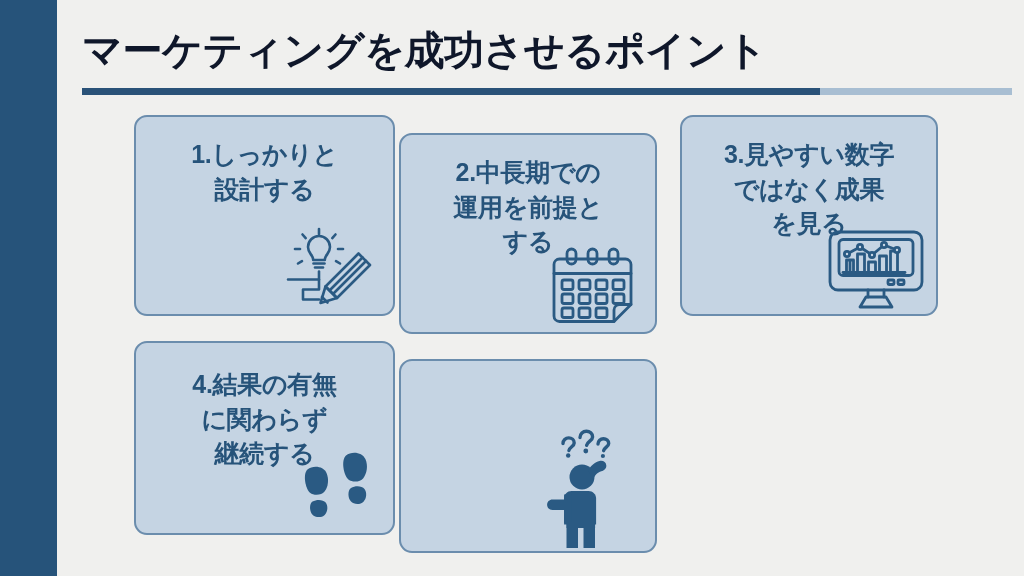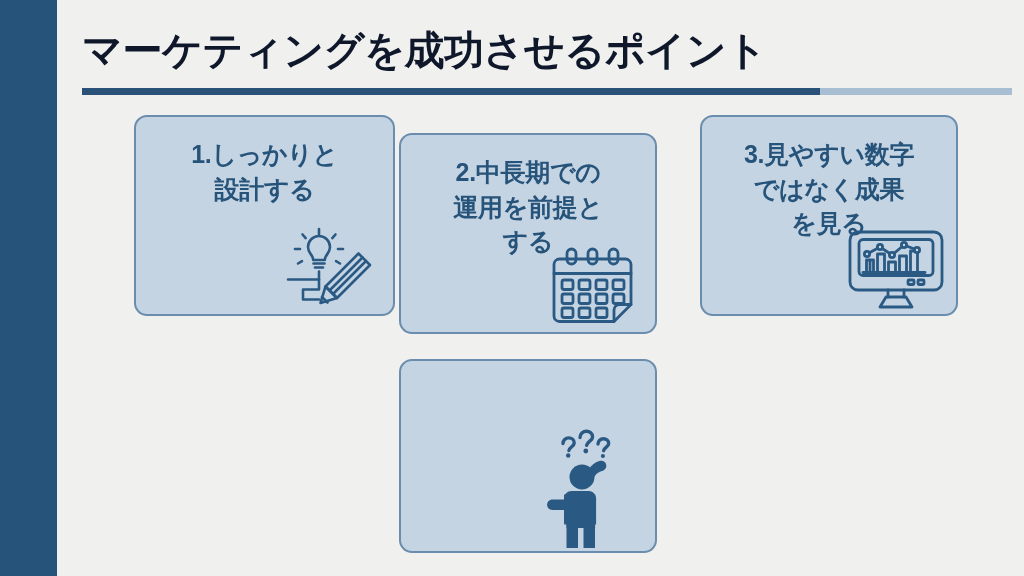--- a/index.html
+++ b/index.html
@@ -81,21 +81,21 @@
     border: 2px solid #6b8dad;
     border-radius: 13px;
     overflow: hidden;
   }
 
   .card.row1 { top: 0; height: 201px; }
   .card.row2 { top: 226px; height: 194px; }
 
   .card.col1 { left: 0;   width: 261px; margin-left: 34px; }
   .card.col2 { left: 299px; width: 258px; margin-top: 18px; }
-  .card.col3 { left: 600px; width: 258px; }
+  .card.col3 { left: 580px; width: 258px; }
 
   .card-text {
     position: absolute;
     left: 0;
     right: 0;
     top: 20px;
     padding: 0 14px;
     font-size: 25px;
     font-weight: bold;
     color: #26537a;
@@ -237,20 +237,37 @@
           <rect x="82" y="51" width="6" height="4.5" rx="1" stroke="none" fill="none"></rect>
 
           <path d="M42 61v7"></path>
           <path d="M58 61v7"></path>
 
           <path d="M34 78l6-10h20l6 10z"></path>
         </svg>
       </div>
     </div>
 
+    <div class="card row2 col1">
+      <div class="card-text">4.結果の有無
+に関わらず
+継続する</div>
+      <div class="card-icon icon-feet">
+        <svg viewBox="0 0 82 82" fill="currentColor">
+
+          <path d="M8.5 26.5c5.5-4.5 16-3.5 19 3.5 2.8 6.6 1.6 14-2 18.6-3 3.8-10.5 4.4-14.5 1.2-4.4-3.6-7.6-18.6-2.5-23.3z"></path>
+
+          <path d="M13.5 58.5c4.2-2.4 10.6-2.2 13.2 1.1 2.6 3.3 2 9.4-1 12.3-3.2 3.1-9.4 2.9-12.4-.4-2.9-3.2-3.2-10.8.2-13z"></path>
+
+          <path d="M47 12.5c5.5-4.6 16.3-3.6 19.4 3.6 2.9 6.8 1.6 14.4-2.1 19.1-3.1 3.9-10.8 4.5-14.9 1.2-4.5-3.7-7.7-19.1-2.4-23.9z"></path>
+
+          <path d="M52 45c4.3-2.5 10.9-2.3 13.5 1.1 2.7 3.4 2.1 9.7-1 12.6-3.3 3.2-9.6 3-12.7-.4-3-3.3-3.3-11 .2-13.3z"></path>
+        </svg>
+      </div>
+    </div>
 
     <div class="card row2 col2">
       <div class="card-icon icon-person">
         <svg viewBox="0 0 96 124" fill="currentColor">
 
           <g stroke="currentColor" stroke-width="3.4" fill="none" stroke-linecap="round">
             <path d="M27 18.5c0-3.2 2.6-5.6 5.7-5.6 3 0 5.5 2.2 5.5 5 0 3.4-4.6 4-5.3 7.6"></path>
             <path d="M44 12.5c0-3.6 3-6.3 6.4-6.3 3.4 0 6.2 2.5 6.2 5.7 0 3.8-5.2 4.5-6 8.5"></path>
             <path d="M62 19c0-3 2.5-5.3 5.4-5.3 2.9 0 5.3 2.1 5.3 4.8 0 3.2-4.4 3.8-5.1 7.2"></path>
           </g>

